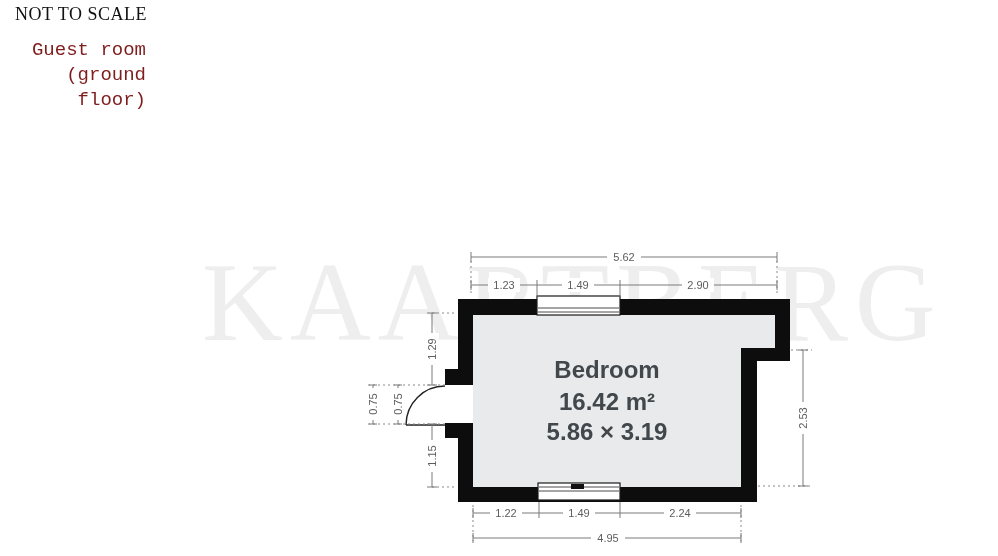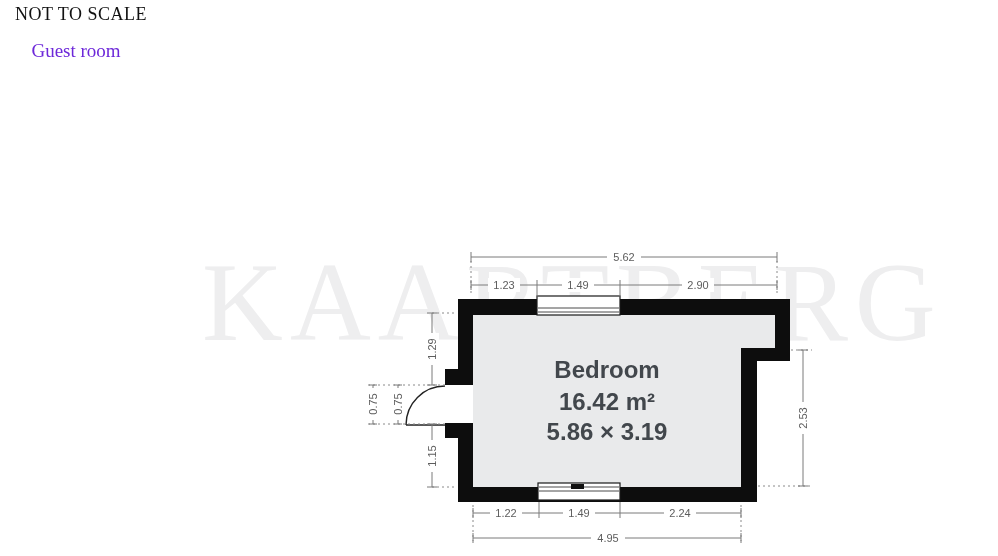--- a/index.html
+++ b/index.html
@@ -11,22 +11,22 @@
     font-family:"Liberation Sans",sans-serif;
   }
   .hdr{
     position:absolute;left:15px;top:4px;
     font-family:"Liberation Serif","DejaVu Serif",serif;
     font-size:18px;color:#121212;letter-spacing:.5px;
     z-index:3;
   }
   .subhdr{
     position:absolute;left:6px;top:38px;width:140px;
-    font-family:Liberation Serif, serif;
-    font-size:19px;color:#6d28d9;text-align:center;line-height:25px;
+    font-family:Liberation Mono, monospace;
+    font-size:19px;color:#7f1d1d;text-align:right;line-height:25px;
     z-index:3;
   }
   .watermark{
     position:absolute;left:202px;top:238px;
     font-family:"Liberation Serif","DejaVu Serif",serif;
     font-size:112px;letter-spacing:7px;color:#eeeeef;
     white-space:nowrap;z-index:0;user-select:none;
   }
   svg.plan{position:absolute;left:0;top:0;z-index:1;}
   .wall{fill:#0d0d0d;stroke:none;}
@@ -42,20 +42,21 @@
 </style>
 </head>
 <body>
 
 <div class="canvas">
 
   <div class="hdr">NOT TO SCALE</div>
 
   <div class="subhdr">
     <span>Guest room</span><br>
+    <span>(ground floor)</span>
   </div>
 
   <div class="watermark">KAARTBERG</div>
 
   <svg class="plan" width="998" height="556" viewBox="0 0 998 556">
 
     <polygon class="roomfill" points="473,315 775,315 775,348 741,348 741,487 473,487"></polygon>
 
     <rect class="wall" x="458" y="299" width="332" height="16"></rect>
     <rect class="wall" x="458" y="299" width="15" height="72"></rect>

